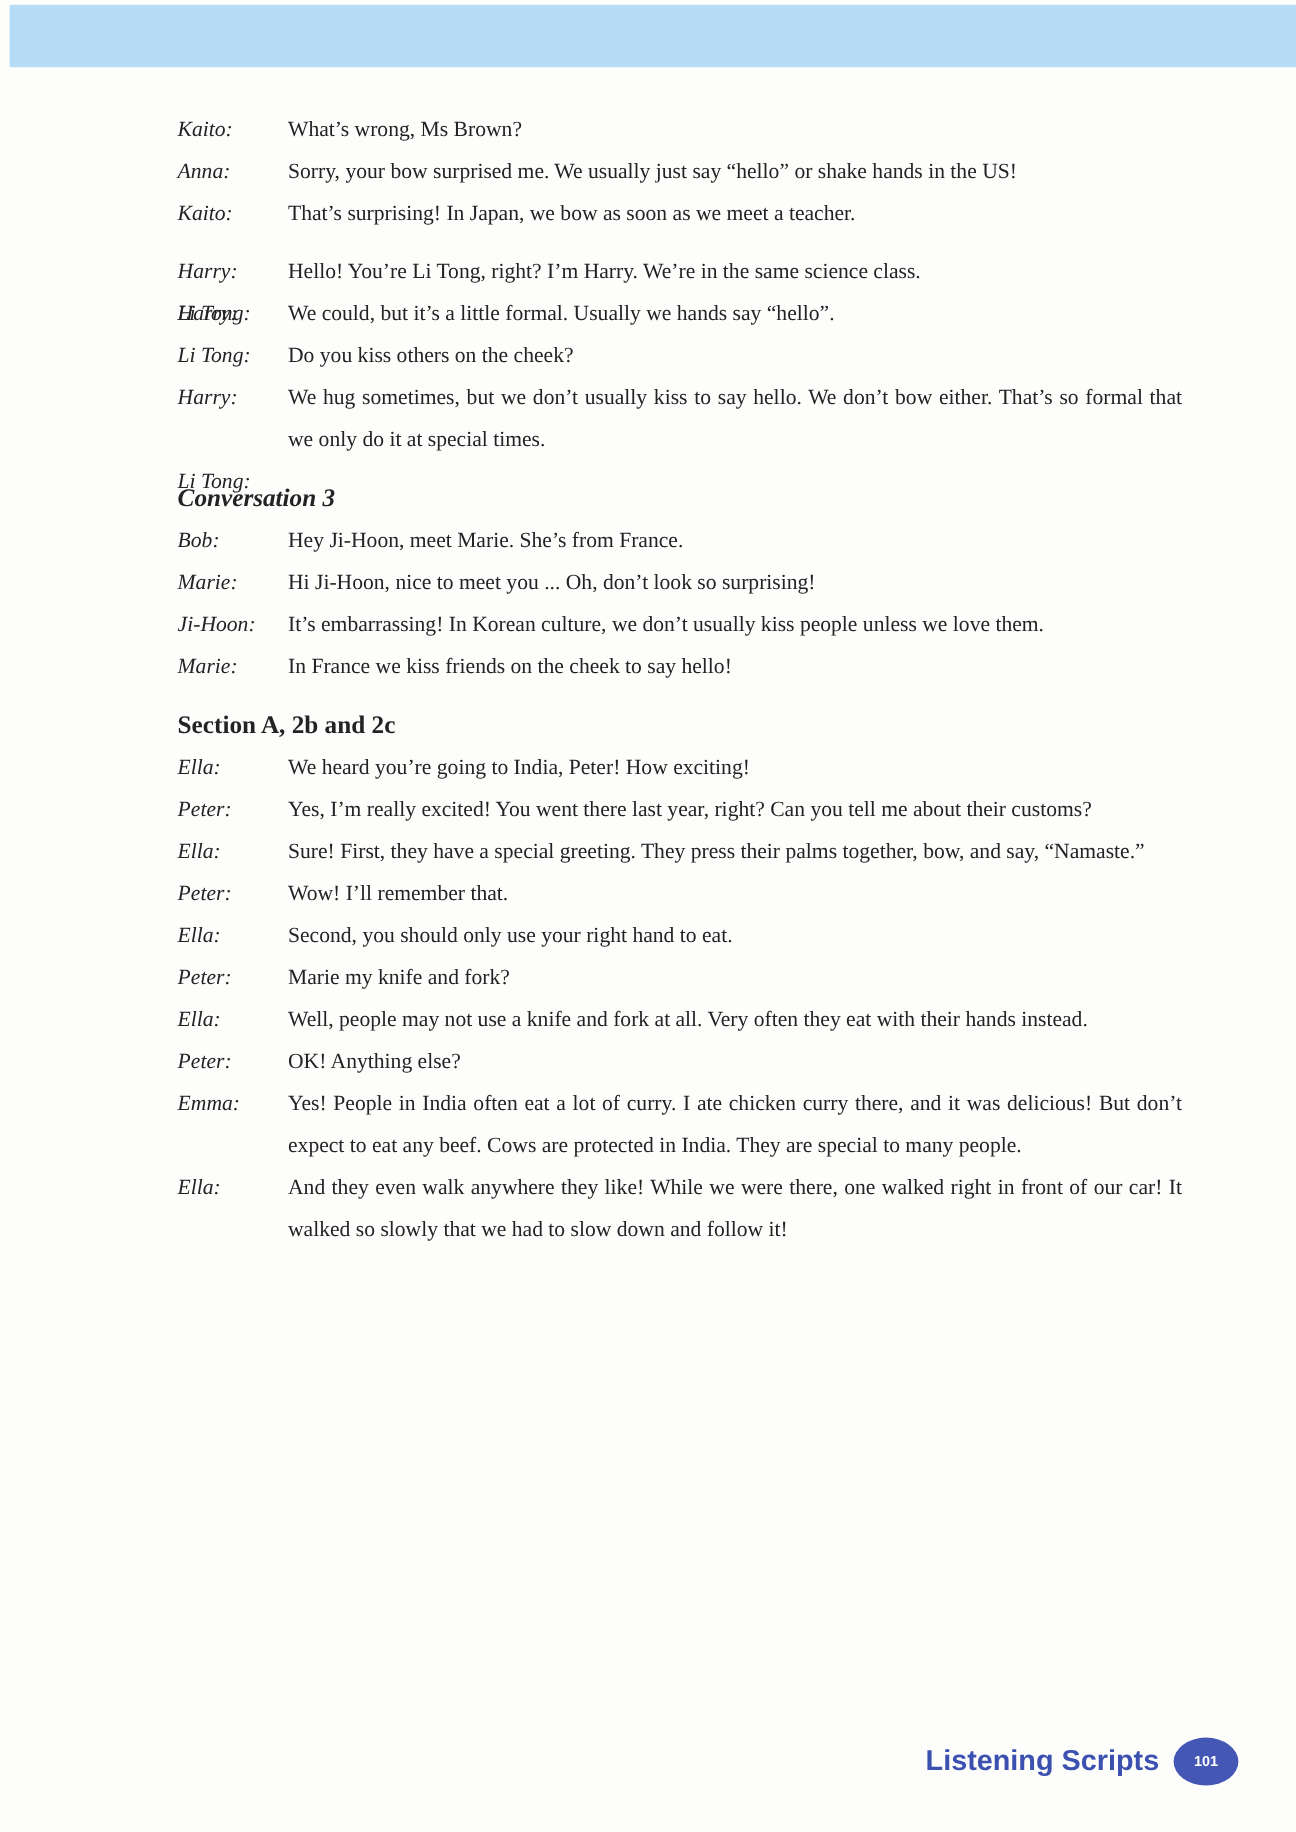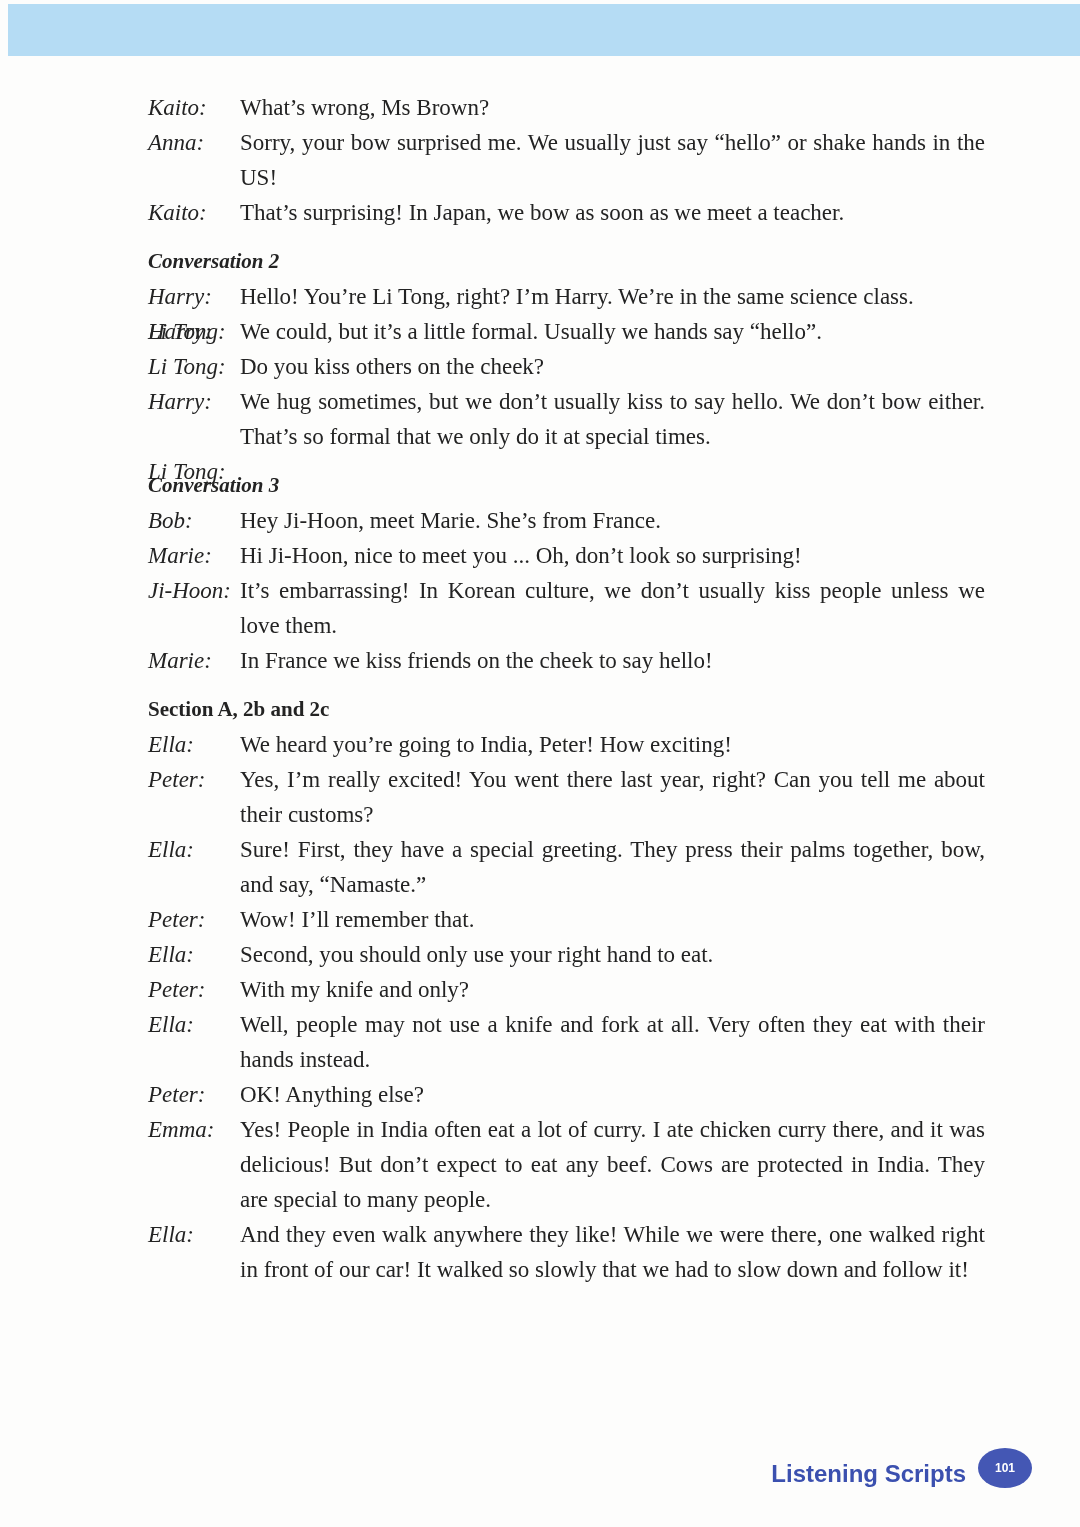--- a/index.html
+++ b/index.html
@@ -44,40 +44,40 @@
     font-weight: bold;
   }
   .heading-roman {
     font-style: normal;
     font-weight: 600;
   }
   .line {
     position: relative;
     margin: 0;
     padding: 0 0 0 92px;
-    font-size: 23px;
+    font-size: 18px;
     line-height: 35px;
   }
   .speaker {
     position: absolute;
     left: 0;
     top: 0;
     width: 92px;
     font-style: italic;
   }
   .text {
     display: block;
     text-align: justify;
   }
   .footer {
     position: absolute;
     top: 1448px;
     right: 48px;
     display: flex;
-    align-items: flex-end;
+    align-items: center;
     gap: 12px;
     font-family: "Liberation Sans", "DejaVu Sans", sans-serif;
   }
   .footer-label {
     color: var(--footer-blue, #3b50af);
     font-weight: bold;
     font-size: 24px;
   }
   .page-badge {
     display: flex;
@@ -108,21 +108,20 @@
         <p class="line">
           <span class="speaker">Anna:</span>
           <span class="text">Sorry, your bow surprised me. We usually just say “hello” or shake hands in the US!</span>
         </p>
         <p class="line">
           <span class="speaker">Kaito:</span>
           <span class="text">That’s surprising! In Japan, we bow as soon as we meet a teacher.</span>
         </p>
       </section>
       <section class="dialogue-section">
-        <h3 class="heading heading-italic">Conversation 2</h3>
         <p class="line">
           <span class="speaker">Harry:</span>
           <span class="text">Hello! You’re Li Tong, right? I’m Harry. We’re in the same science class.</span>
         </p>
         <p class="line">
           <span class="speaker">Li Tong:</span>
         </p>
         <p class="line">
           <span class="speaker">Harry:</span>
           <span class="text">We could, but it’s a little formal. Usually we hands say “hello”.</span>
@@ -175,21 +174,21 @@
         <p class="line">
           <span class="speaker">Peter:</span>
           <span class="text">Wow! I’ll remember that.</span>
         </p>
         <p class="line">
           <span class="speaker">Ella:</span>
           <span class="text">Second, you should only use your right hand to eat.</span>
         </p>
         <p class="line">
           <span class="speaker">Peter:</span>
-          <span class="text">With my knife and only?</span>
+          <span class="text">Marie my knife and fork?</span>
         </p>
         <p class="line">
           <span class="speaker">Ella:</span>
           <span class="text">Well, people may not use a knife and fork at all. Very often they eat with their hands instead.</span>
         </p>
         <p class="line">
           <span class="speaker">Peter:</span>
           <span class="text">OK! Anything else?</span>
         </p>
         <p class="line">

